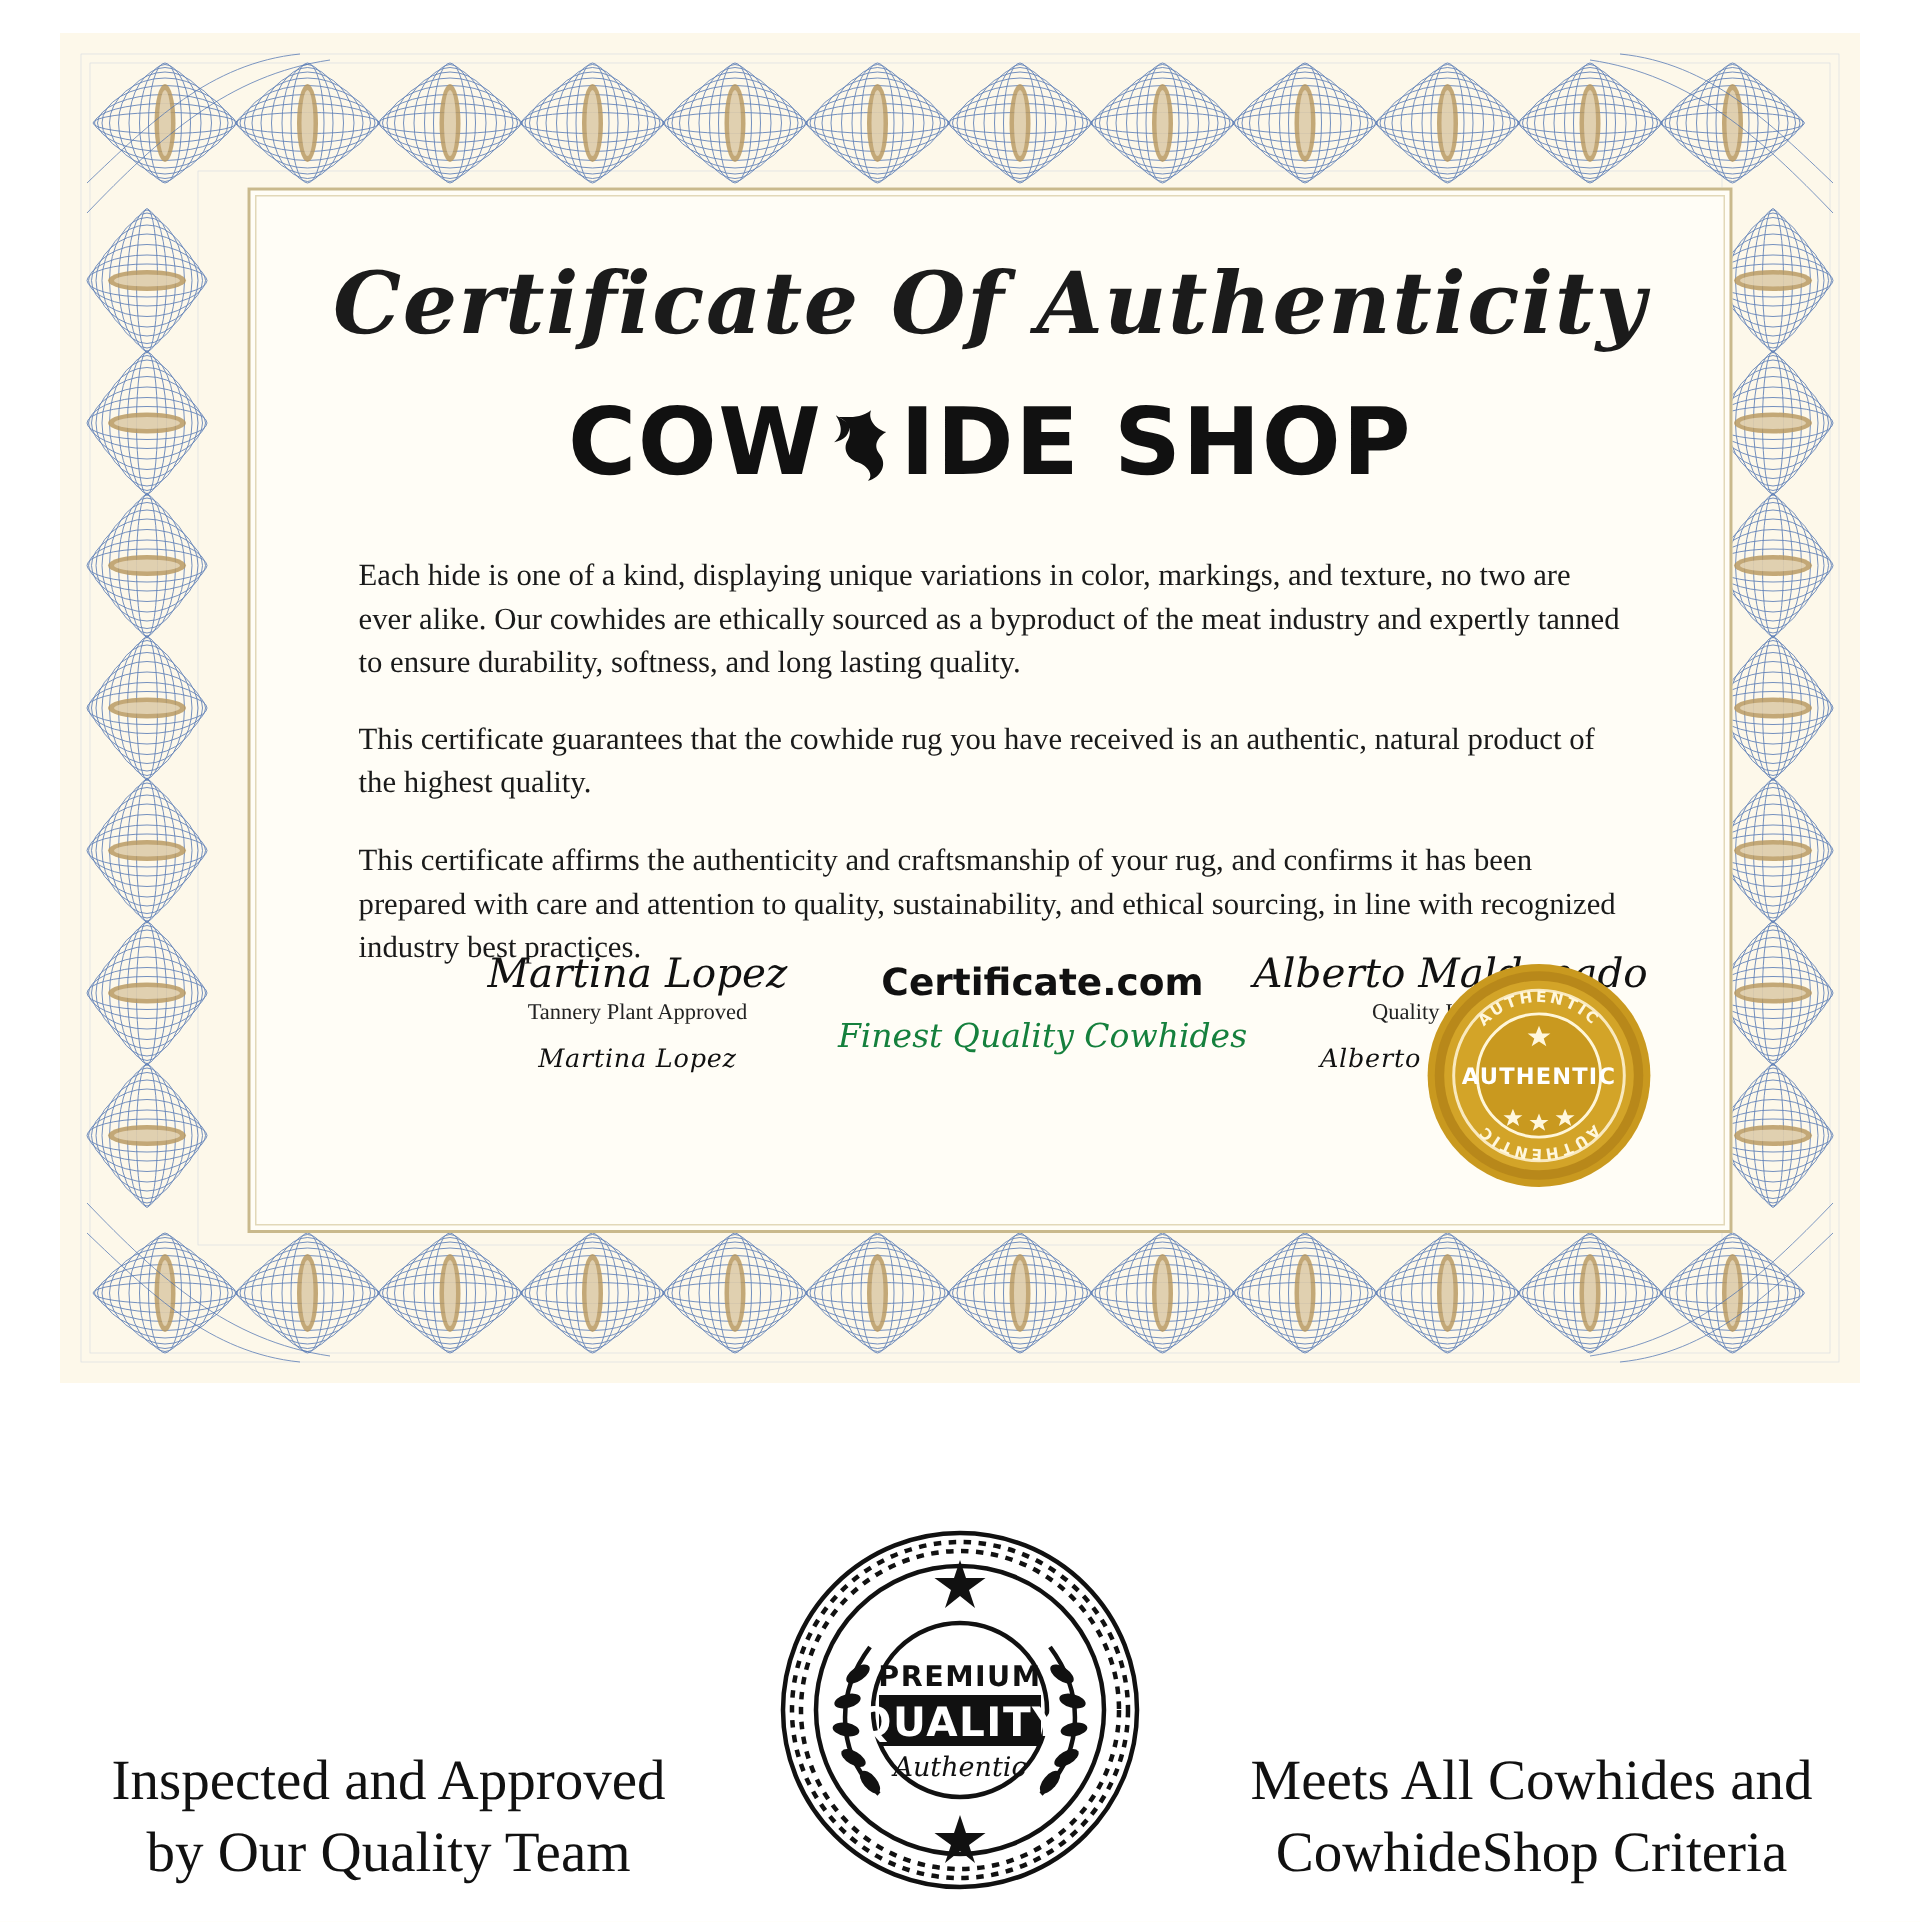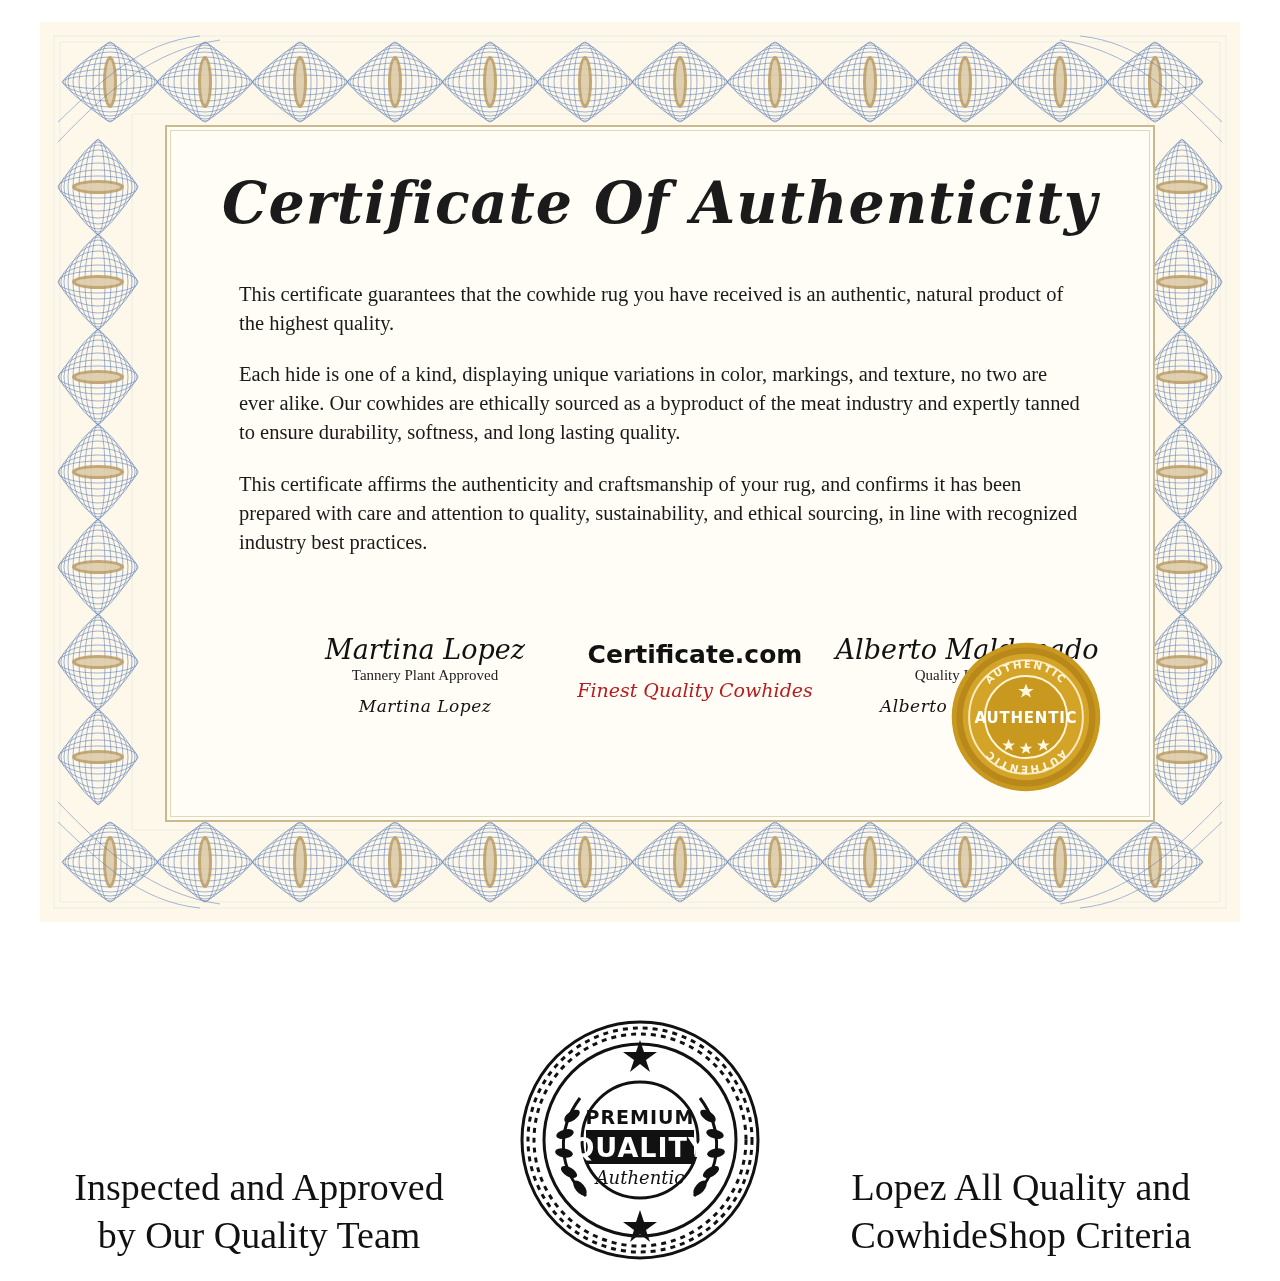--- a/index.html
+++ b/index.html
@@ -142,22 +142,22 @@
 
   .site-name {
     font-family: "DejaVu Sans", sans-serif;
     font-weight: bold;
     font-size: 25px;
     color: #111;
   }
   .site-tag {
     font-family: "DejaVu Serif", serif;
     font-style: italic;
-    font-size: 19px;
-    color: #b91c1c;
+    font-size: 22px;
+    color: #15803d;
     margin-top: 10px;
   }
 
   
   .gold-seal {
     position: absolute;
     right: 48px;
     bottom: 24px;
     width: 158px;
     height: 158px;
@@ -297,24 +297,37 @@
       <path d="M18 780 C 66 830, 112 872, 180 882"></path>
       <path d="M1182 800 C 1140 840, 1100 880, 1040 886"></path>
       <path d="M1182 780 C 1134 830, 1088 872, 1020 882"></path>
     </g>
   </svg>
 
   <div class="inner-panel">
 
     <div class="cert-title">Certificate Of Authenticity</div>
 
+    <div class="brand-row">
+      <span class="brand-text">COW</span>
+      <span class="brand-mark">
+        <svg viewBox="0 0 100 100" width="56" height="56">
+          <path d="M22 16 C 36 20, 40 34, 34 44 C 28 54, 34 66, 46 70
+                   C 58 74, 66 86, 58 92 C 74 88, 82 72, 72 60
+                   C 64 50, 70 40, 80 34 C 66 30, 58 18, 62 8
+                   C 50 18, 34 16, 22 16 Z" fill="#111111"></path>
+          <path d="M20 14 C 30 30, 26 40, 18 46 C 30 44, 38 36, 36 24 Z" fill="#111111"></path>
+        </svg>
+      </span>
+      <span class="brand-text">IDE SHOP</span>
+    </div>
 
     <div class="body-copy">
+      <p>Each hide is one of a kind, displaying unique variations in color, markings, and texture, no two are ever alike. Our cowhides are ethically sourced as a byproduct of the meat industry and expertly tanned to ensure durability, softness, and long lasting quality.</p>
       <p>This certificate guarantees that the cowhide rug you have received is an authentic, natural product of the highest quality.</p>
-      <p>Each hide is one of a kind, displaying unique variations in color, markings, and texture, no two are ever alike. Our cowhides are ethically sourced as a byproduct of the meat industry and expertly tanned to ensure durability, softness, and long lasting quality.</p>
       <p>This certificate affirms the authenticity and craftsmanship of your rug, and confirms it has been prepared with care and attention to quality, sustainability, and ethical sourcing, in line with recognized industry best practices.</p>
     </div>
 
     <div class="sig-area">
 
       <div class="sig-block sig-left">
         <div class="sig-name">Martina Lopez</div>
         <div class="sig-role">Tannery Plant Approved</div>
         <div class="sig-script">Martina Lopez</div>
       </div>
@@ -404,16 +417,16 @@
     <polygon fill="#111" points="120,20 124,32 137,32 126,40 130,52 120,44 110,52 114,40 103,32 116,32"></polygon>
     <polygon fill="#111" points="120,190 124,202 137,202 126,210 130,222 120,214 110,222 114,210 103,202 116,202"></polygon>
 
     <text x="120" y="104" text-anchor="middle" font-family="'DejaVu Sans', sans-serif" font-size="19" font-weight="bold" letter-spacing="1" fill="#111">PREMIUM</text>
     <rect x="66" y="110" width="108" height="34" fill="#111"></rect>
     <text x="120" y="137" text-anchor="middle" font-family="'DejaVu Sans', sans-serif" font-size="27" font-weight="bold" letter-spacing="1" fill="#ffffff">QUALITY</text>
     <text x="120" y="164" text-anchor="middle" font-family="'DejaVu Serif', serif" font-style="italic" font-size="18" fill="#111">Authentic</text>
   </svg>
 
   <div class="band-text">
-    <div>Lopez All Quality and</div>
+    <div>Meets All Cowhides and</div>
     <div>CowhideShop Criteria</div>
   </div>
 </div>
 
 </body></html>

